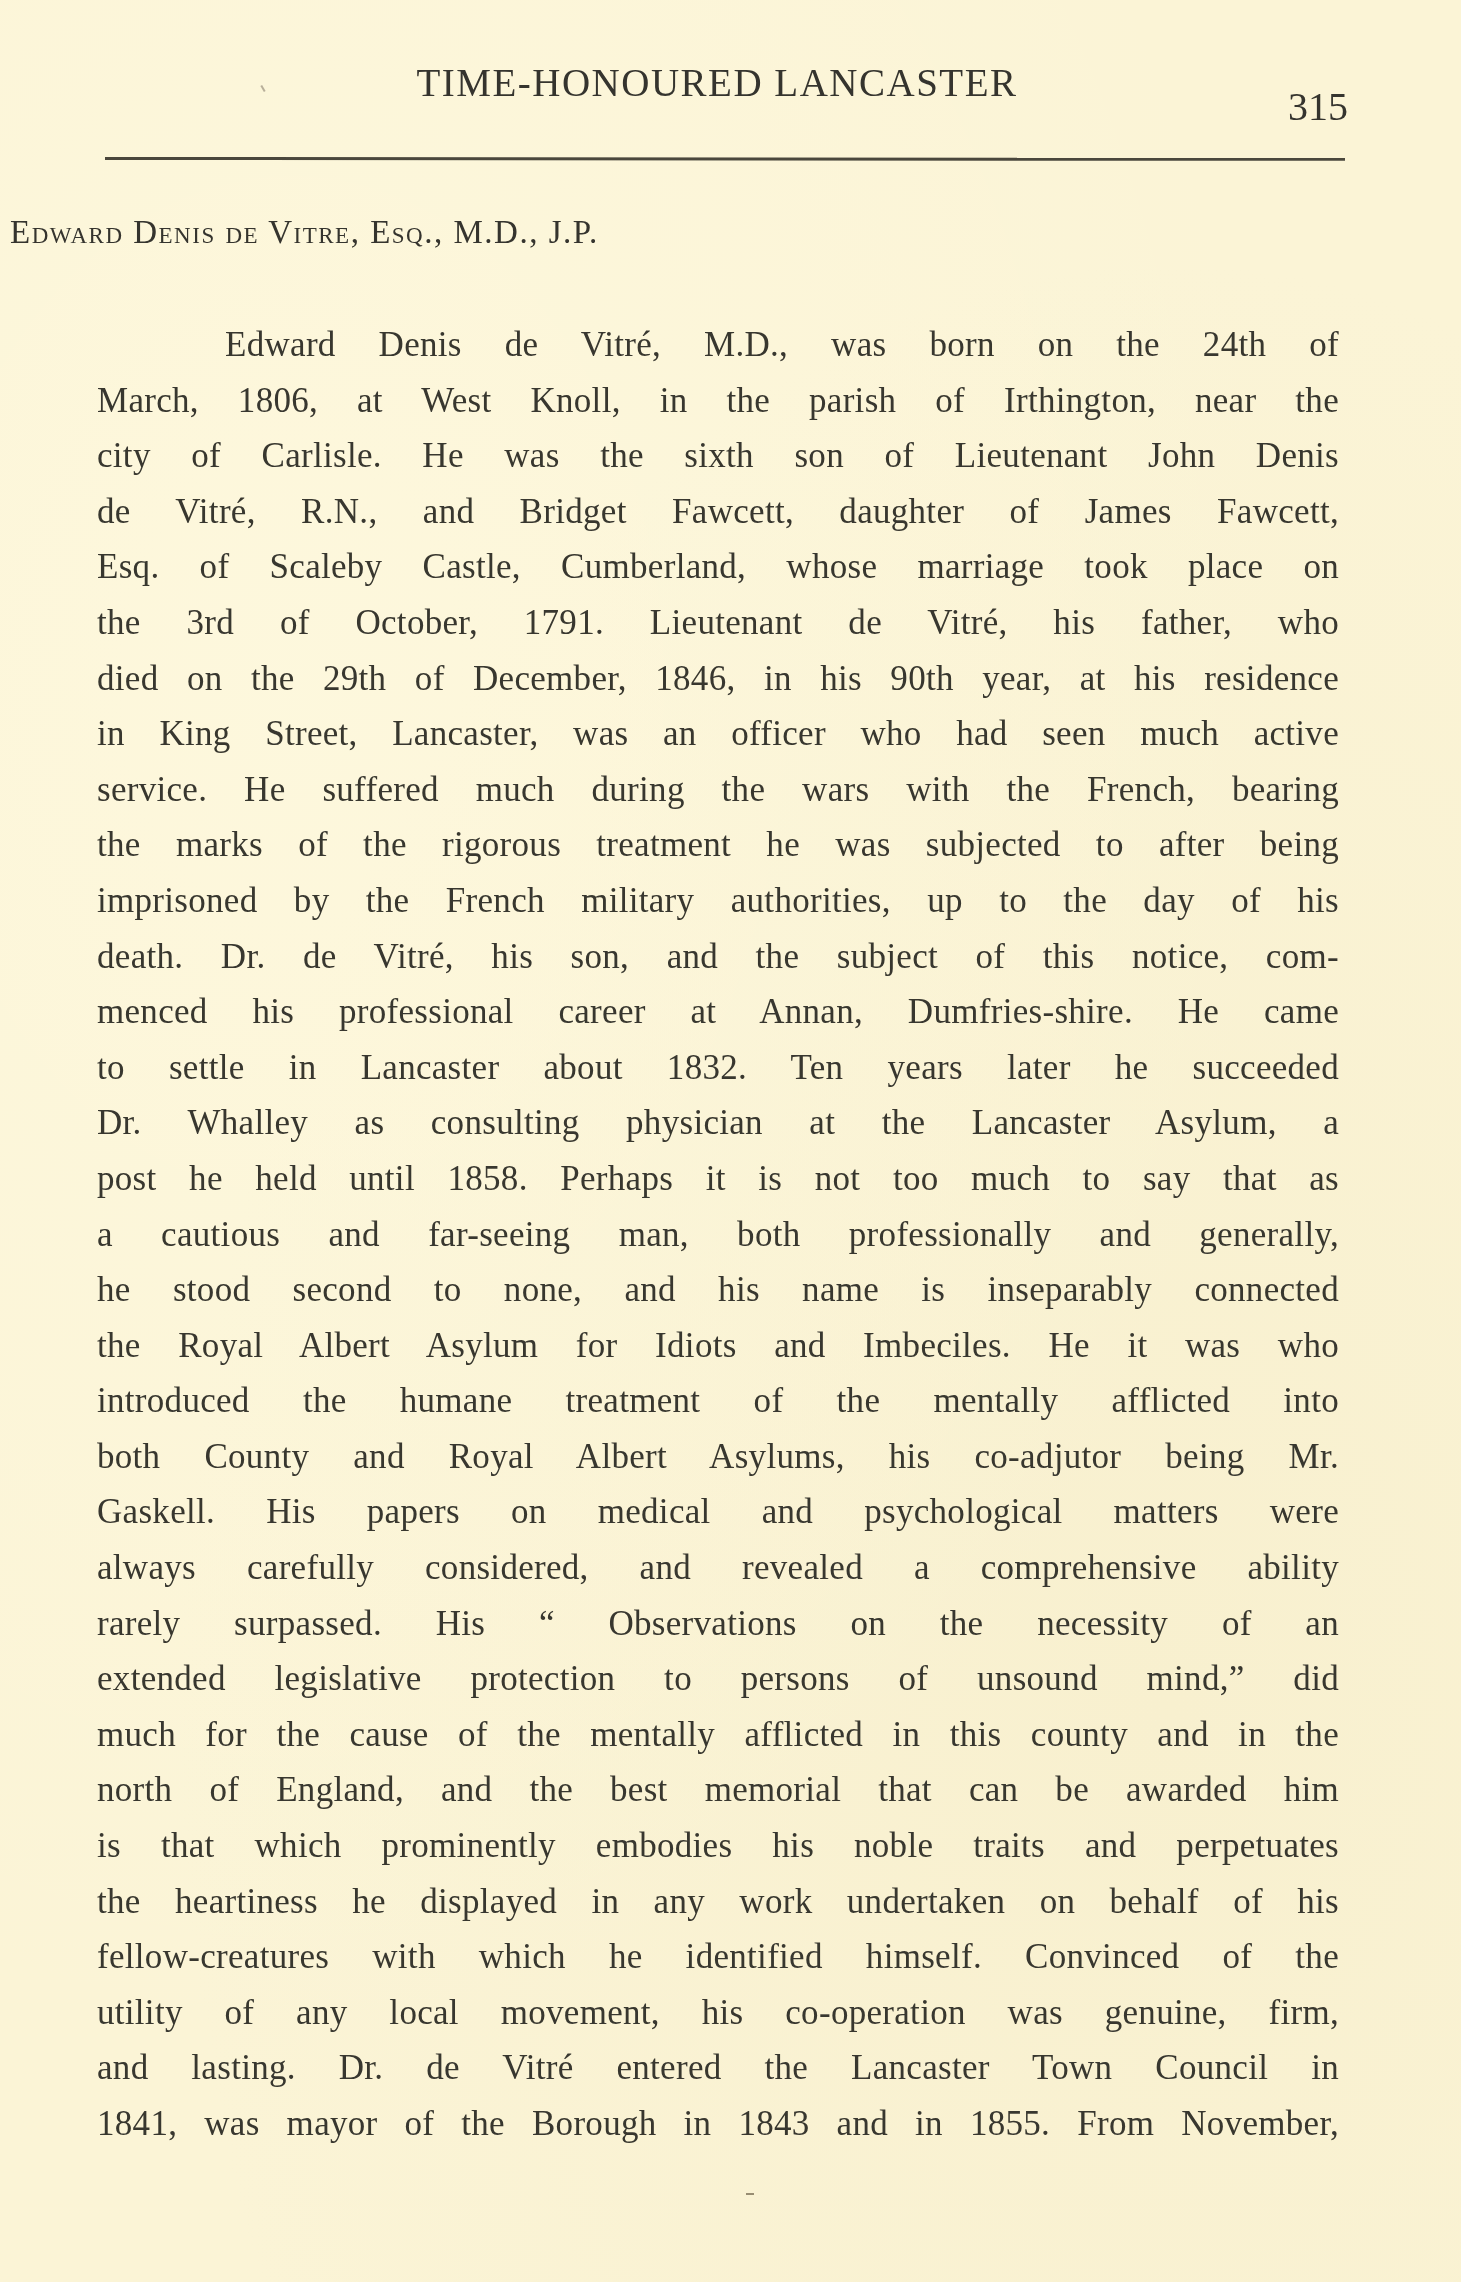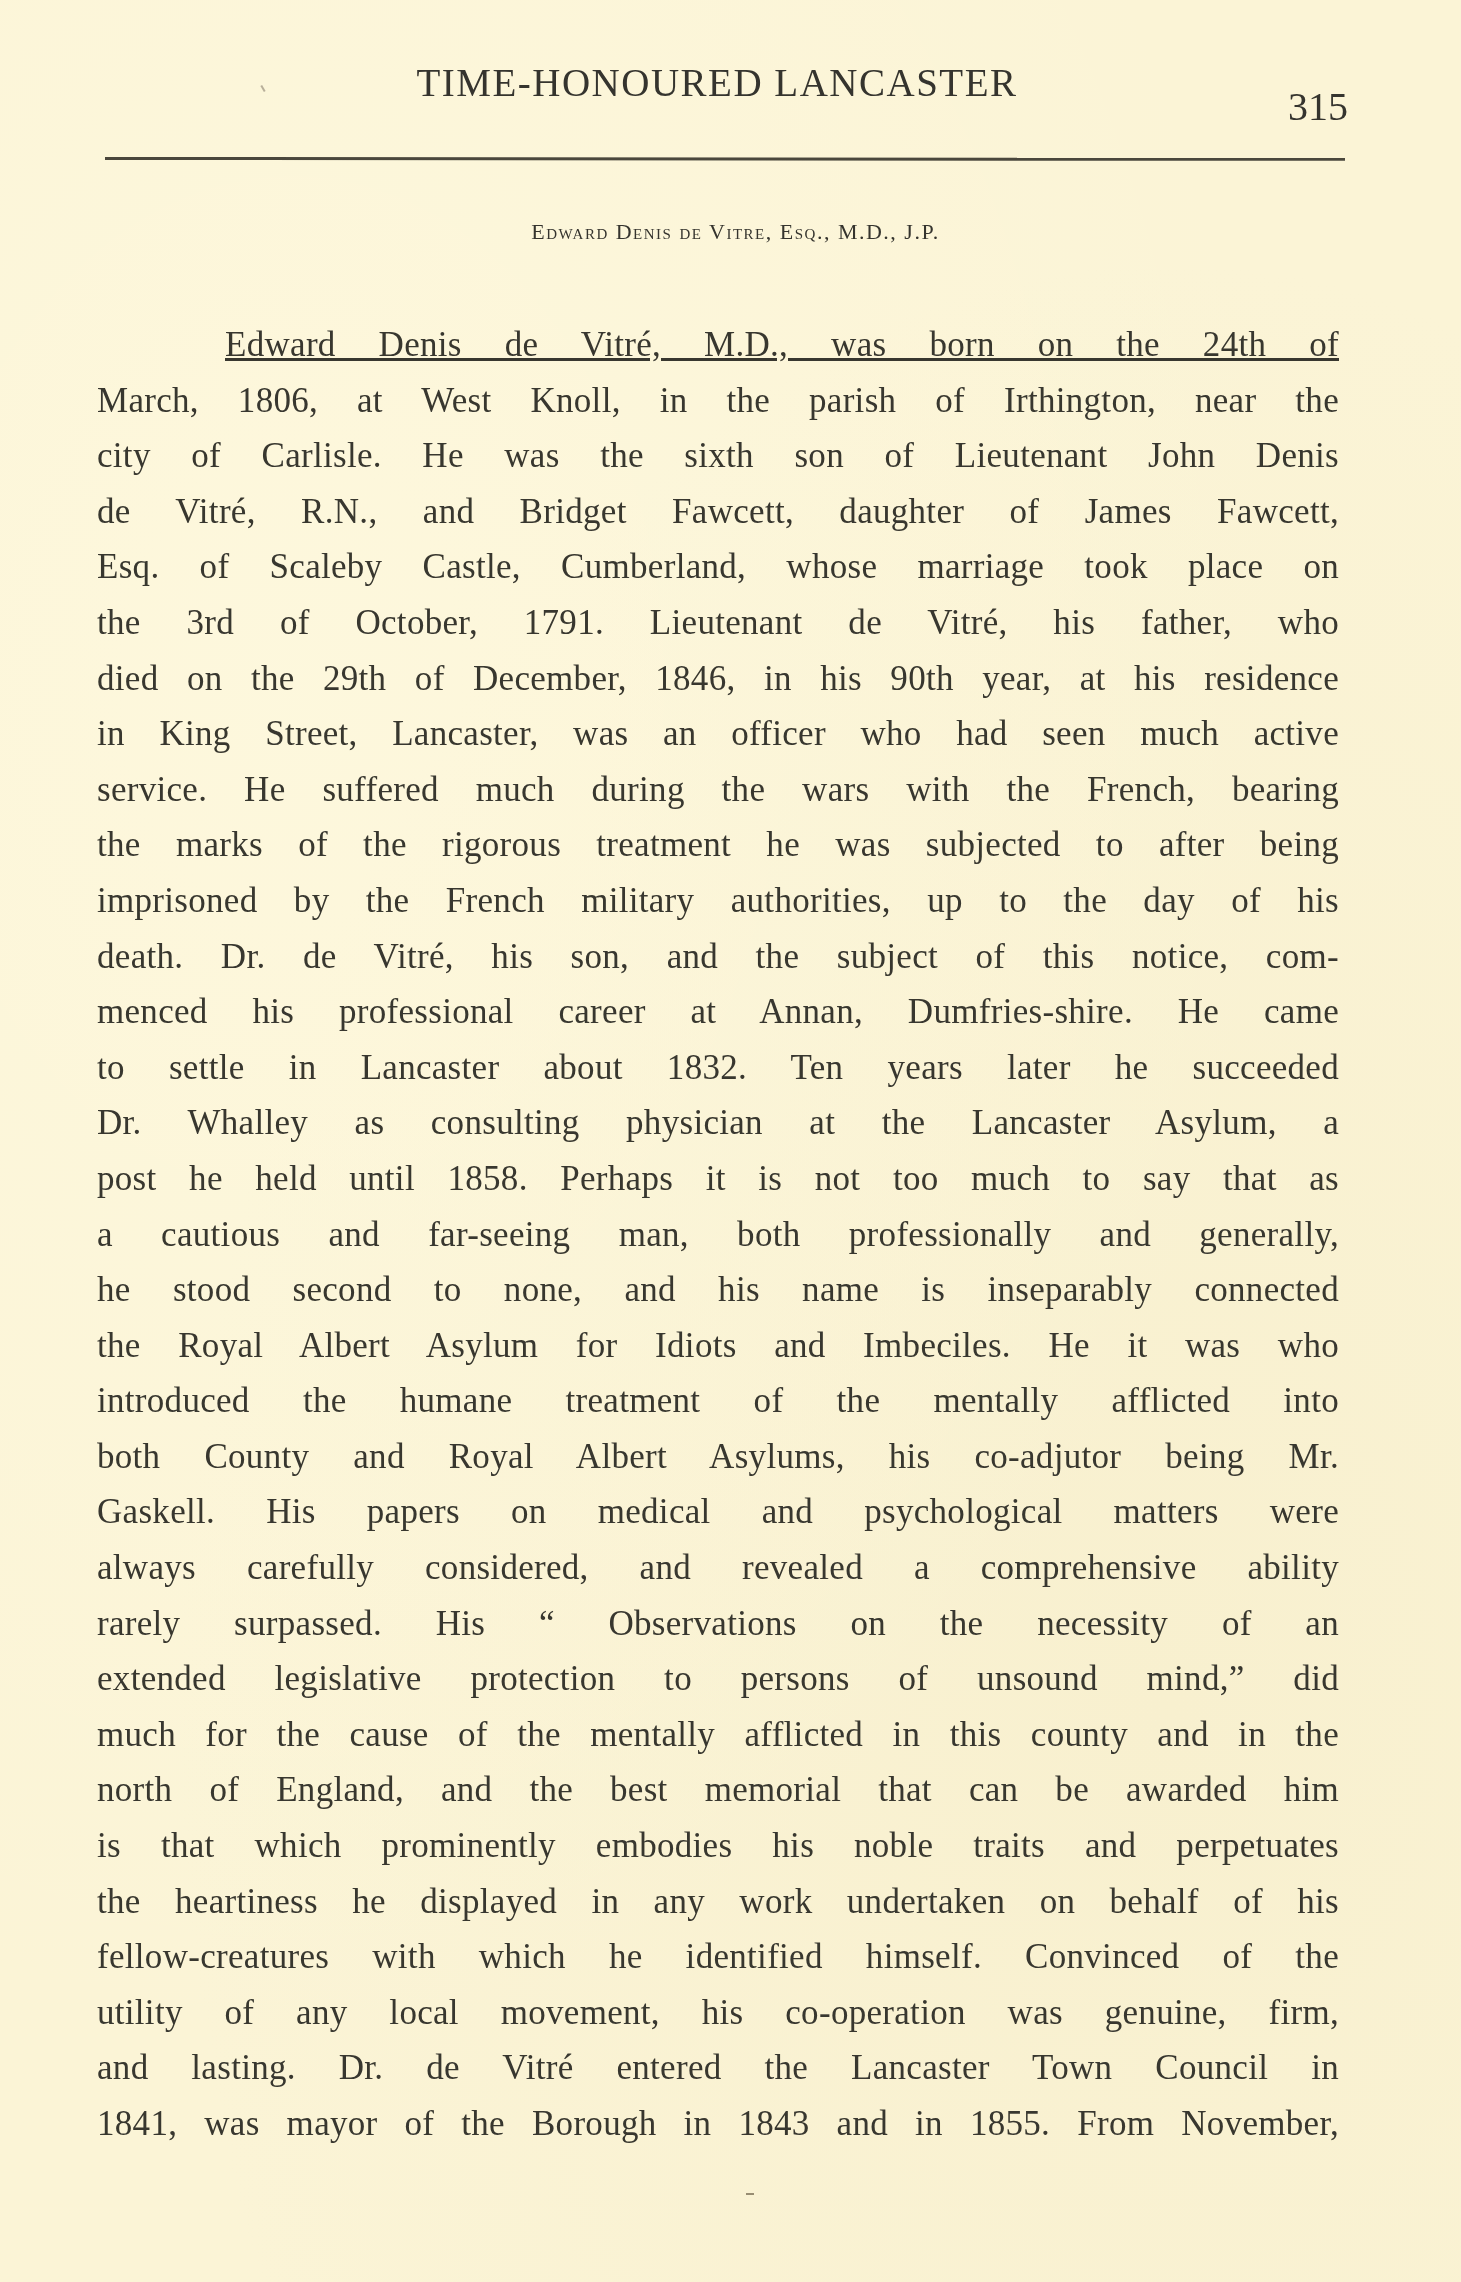--- a/index.html
+++ b/index.html
@@ -61,22 +61,22 @@
       height: 3px;
       background: #4a473c;
       transform: rotate(0.04deg);
       transform-origin: left center;
     }
     .article-title {
       position: absolute;
       left: 0;
       top: 208px;
       width: 1461px;
-      text-align: center;
-      font-size: 22px;
+      text-align: left;
+      font-size: 33px;
       line-height: 48px;
       letter-spacing: 1.5px;
       color: #35342e;
       font-variant: small-caps;
       padding-left: 10px;
       box-sizing: border-box;
     }
     .body-text {
       position: absolute;
       left: 97px;
@@ -90,21 +90,20 @@
       font-size: 35px;
       text-align: justify;
       text-align-last: justify;
       white-space: nowrap;
       color: #38372f;
       letter-spacing: 0.3px;
       word-spacing: 2px;
     }
     .line.indent {
       padding-left: 128px;
-      text-decoration: underline;
     }
     .line.last {
       text-align-last: justify;
     }
     .stray-mark {
       position: absolute;
       left: 746px;
       top: 2193px;
       width: 8px;
       height: 2px;

